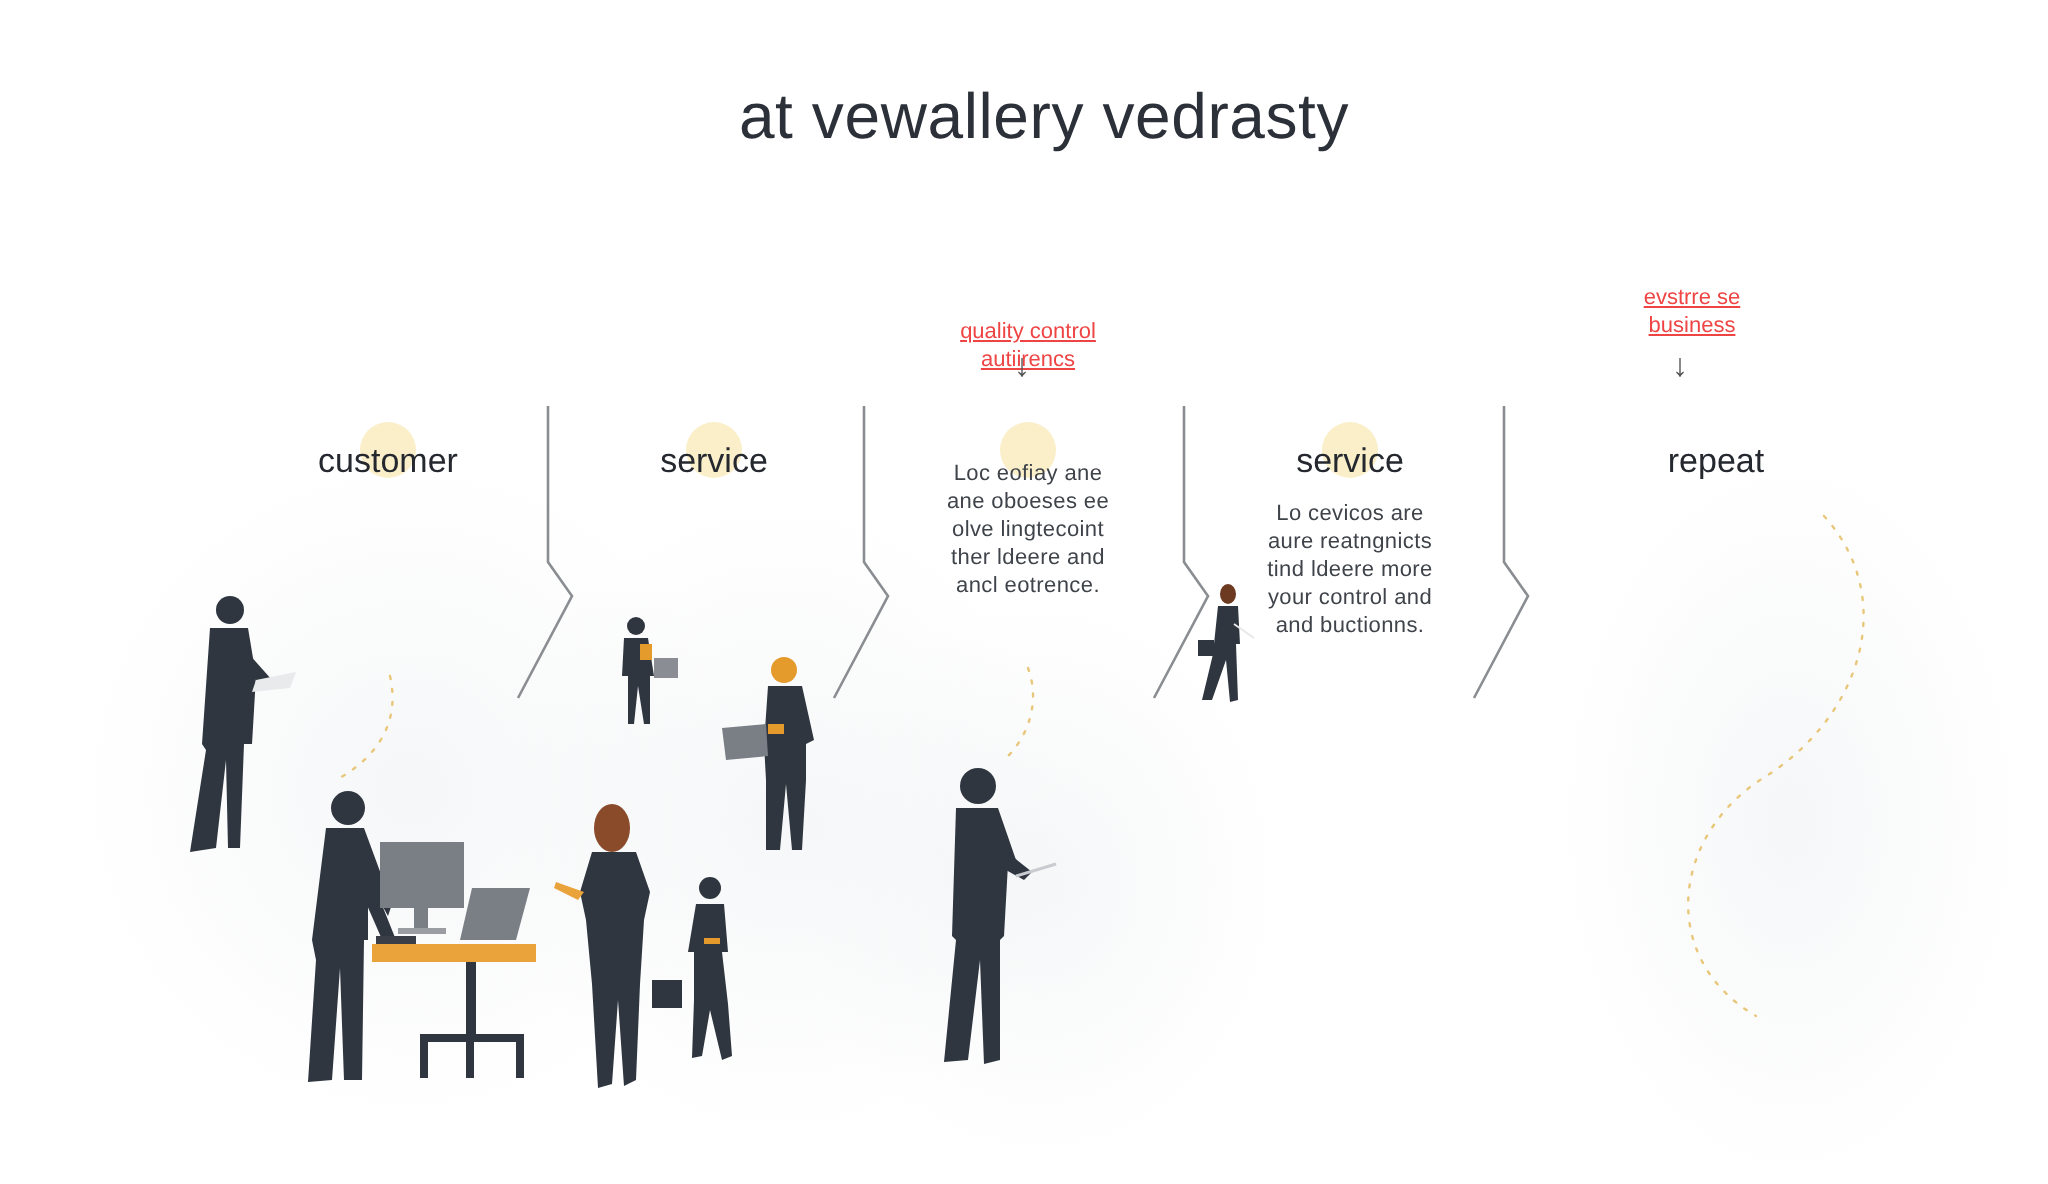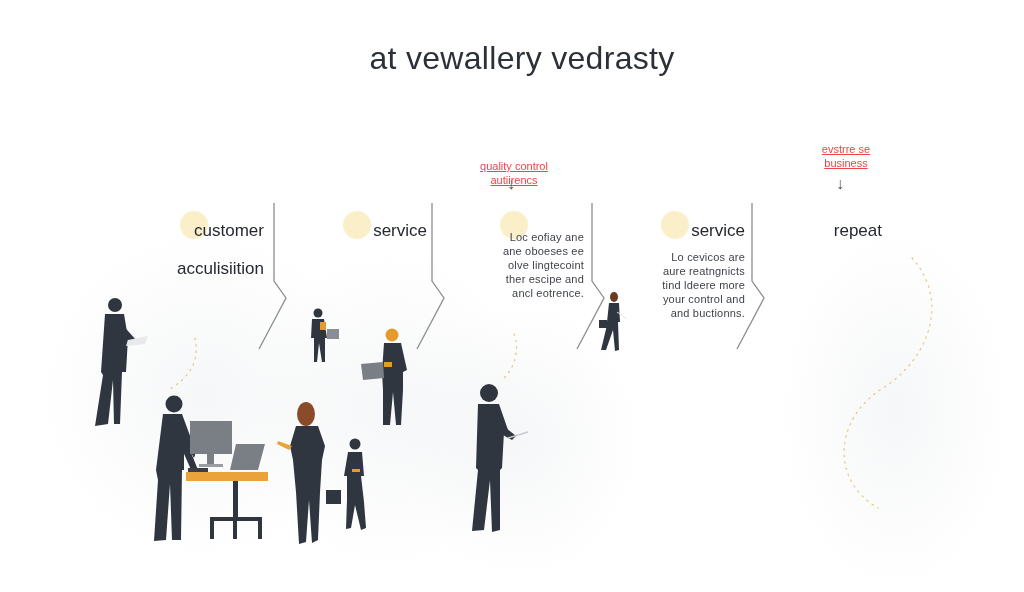--- a/index.html
+++ b/index.html
@@ -11,21 +11,21 @@
     }
     .bg-glow {
       position: absolute; border-radius: 50%;
       background: radial-gradient(closest-side, rgba(238,240,242,0.55), rgba(255,255,255,0));
       pointer-events: none;
     }
     .title {
       position: absolute; left: 0; width: 1044px; top: 40px; text-align: center;
       font-size: 32px; color: #2c3038; letter-spacing: 0.3px;
     }
-    .step { position: absolute; text-align: right; }
+    .step { position: absolute; text-align: center; }
     .step .dot {
       position: absolute; width: 28px; height: 28px; border-radius: 50%;
       background: #f9ecc0; opacity: 0.85; left: 50%; margin-left: -14px; top: -10px;
     }
     .step .label {
       position: relative; font-size: 17px; color: #25292f; white-space: nowrap;
     }
     .step .label2 { font-size: 17px; color: #25292f; margin-top: 18px; white-space: nowrap; }
     .step .desc {
       position: relative; font-size: 11px; line-height: 14px; color: #3f434a;
@@ -57,48 +57,47 @@
 
 <div class="annot" style="left:776px;top:128px;width:140px;">
   <span>evstrre se
 business</span>
 </div>
 <div class="arrow-icon" style="left:836px;top:175px;">↓</div>
 
 <div class="step" style="left:124px;top:221px;width:140px;">
   <div class="dot" style="margin-left:-14px;"></div>
   <div class="label">customer</div>
-  <div class="label2">acculisiition</div>
 </div>
 
 <div class="step" style="left:287px;top:221px;width:140px;">
   <div class="dot"></div>
   <div class="label">service</div>
 </div>
 
 <div class="step" style="left:444px;top:221px;width:140px;">
   <div class="dot"></div>
   <div class="desc" style="margin-top:9px;">Loc eofiay ane
 ane oboeses ee
 olve lingtecoint
-ther escipe and
+ther ldeere and
 ancl eotrence.</div>
 </div>
 
 <div class="step" style="left:605px;top:221px;width:140px;">
   <div class="dot"></div>
   <div class="label">service</div>
   <div class="desc" style="margin-top:9px;">Lo cevicos are
 aure reatngnicts
 tind ldeere more
 your control and
 and buctionns.</div>
 </div>
 
-<div class="step" style="left:742px;top:221px;width:140px;">
+<div class="step" style="left:788px;top:221px;width:140px;">
   <div class="label">repeat</div>
 </div>
 
 <svg class="overlay" width="1024" height="592" viewBox="0 0 1024 592">
 
   <g fill="none" stroke="#8a8d91" stroke-width="1.3">
     <polyline points="274,203 274,281 286,298 259,349"></polyline>
     <polyline points="432,203 432,281 444,298 417,349"></polyline>
     <polyline points="592,203 592,281 604,298 577,349"></polyline>
     <polyline points="752,203 752,281 764,298 737,349"></polyline>

